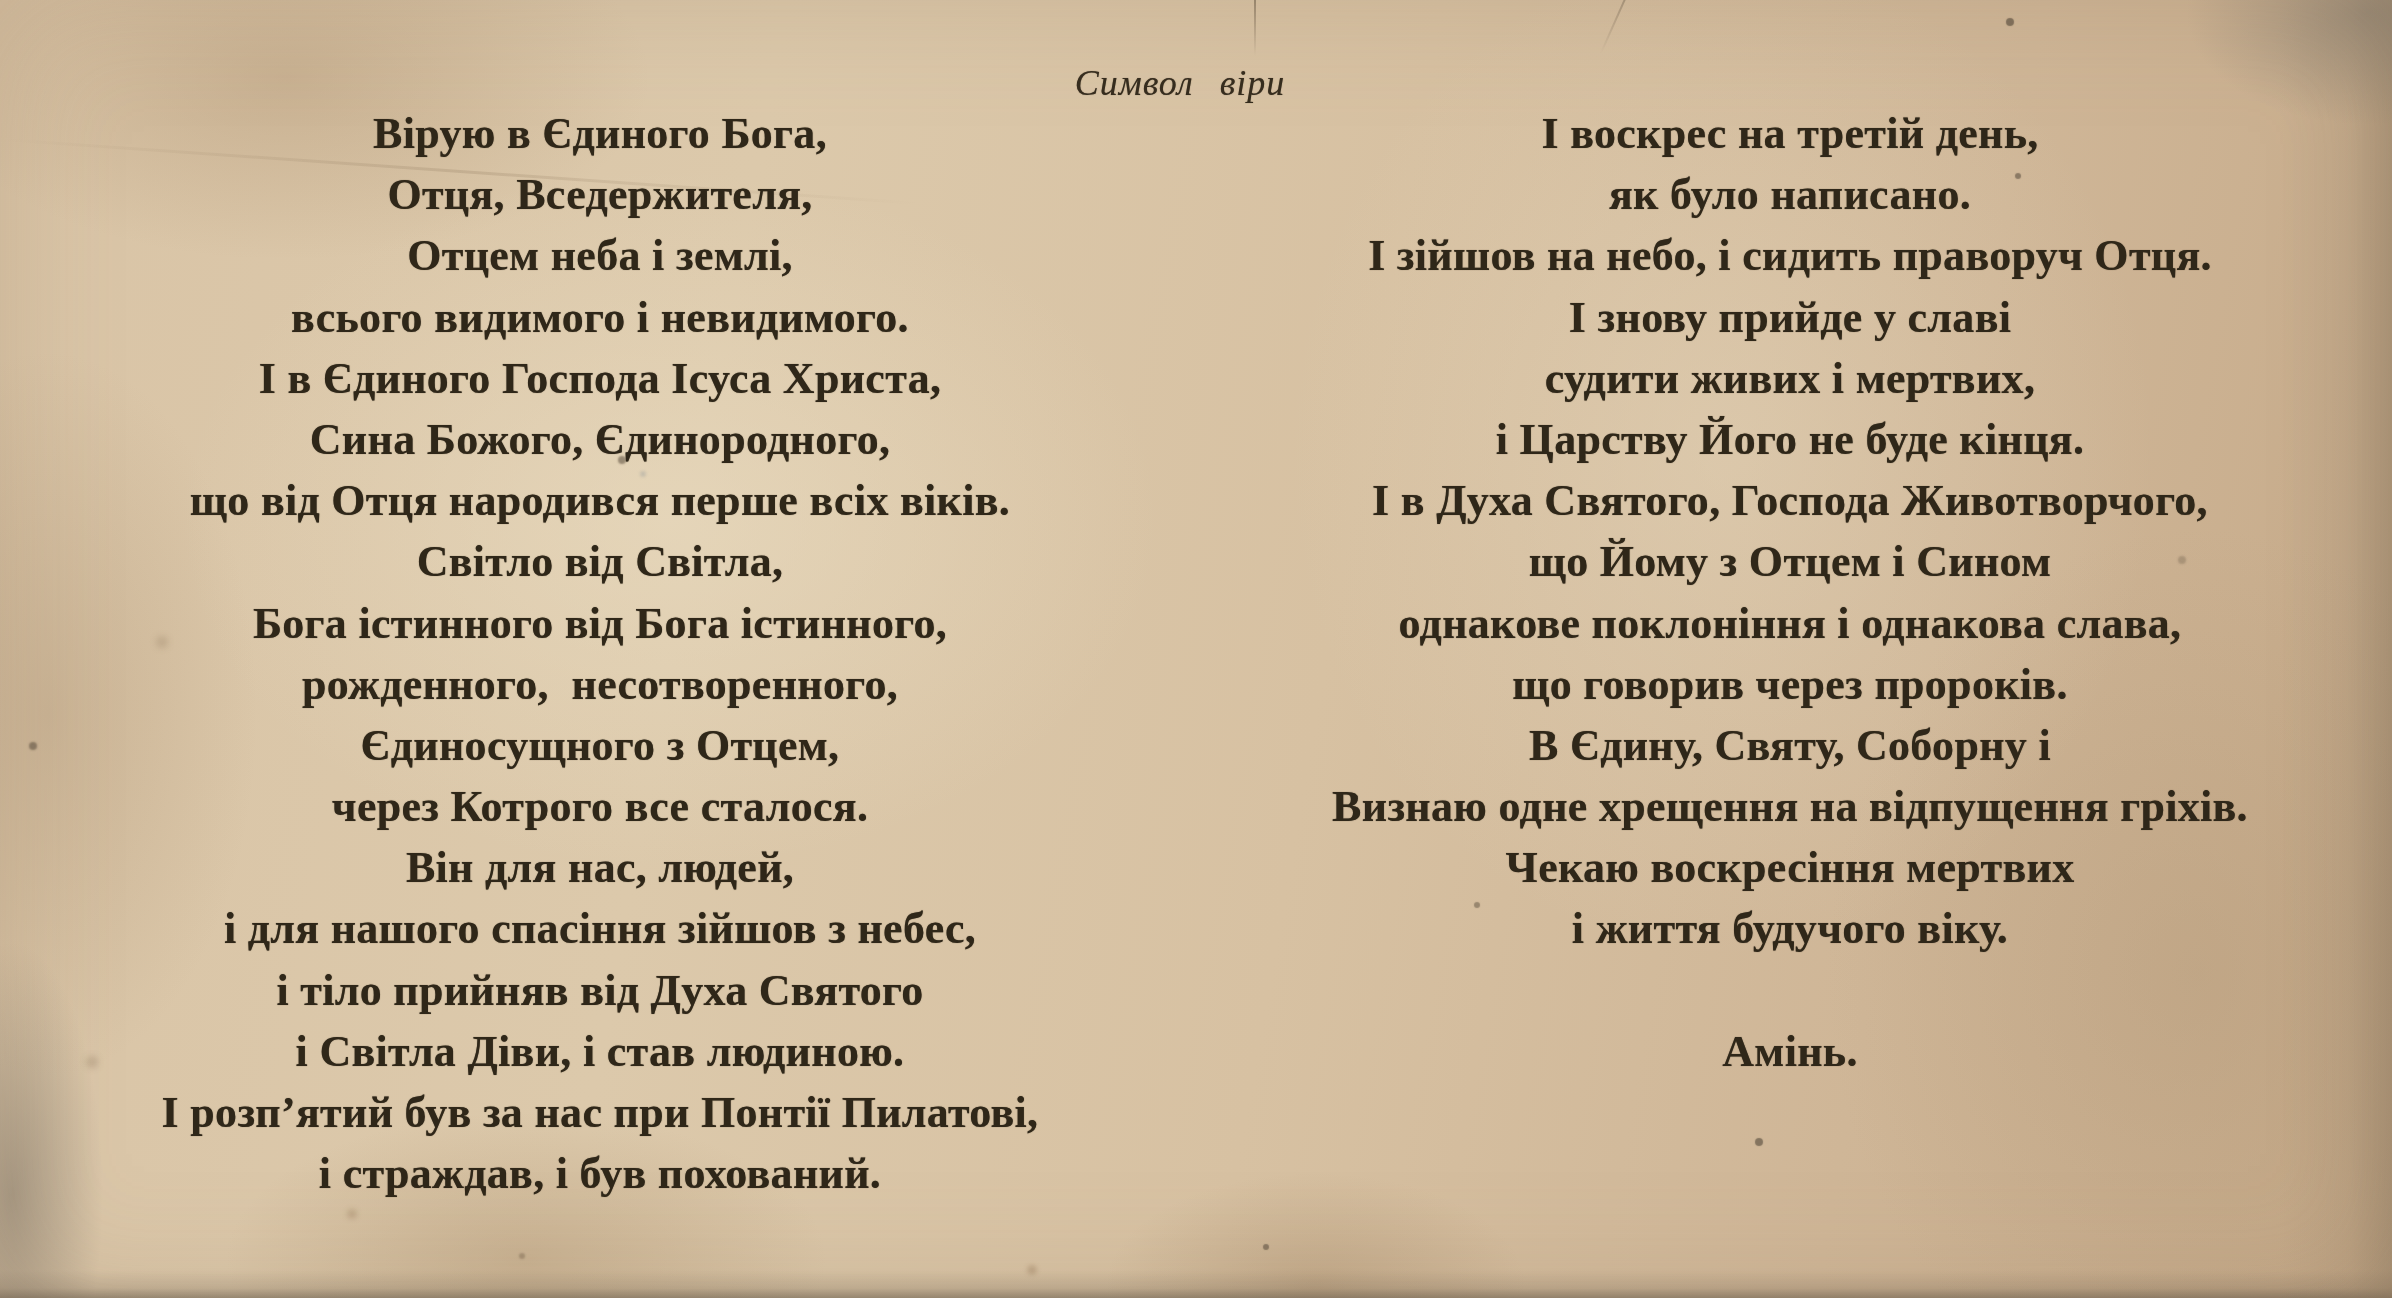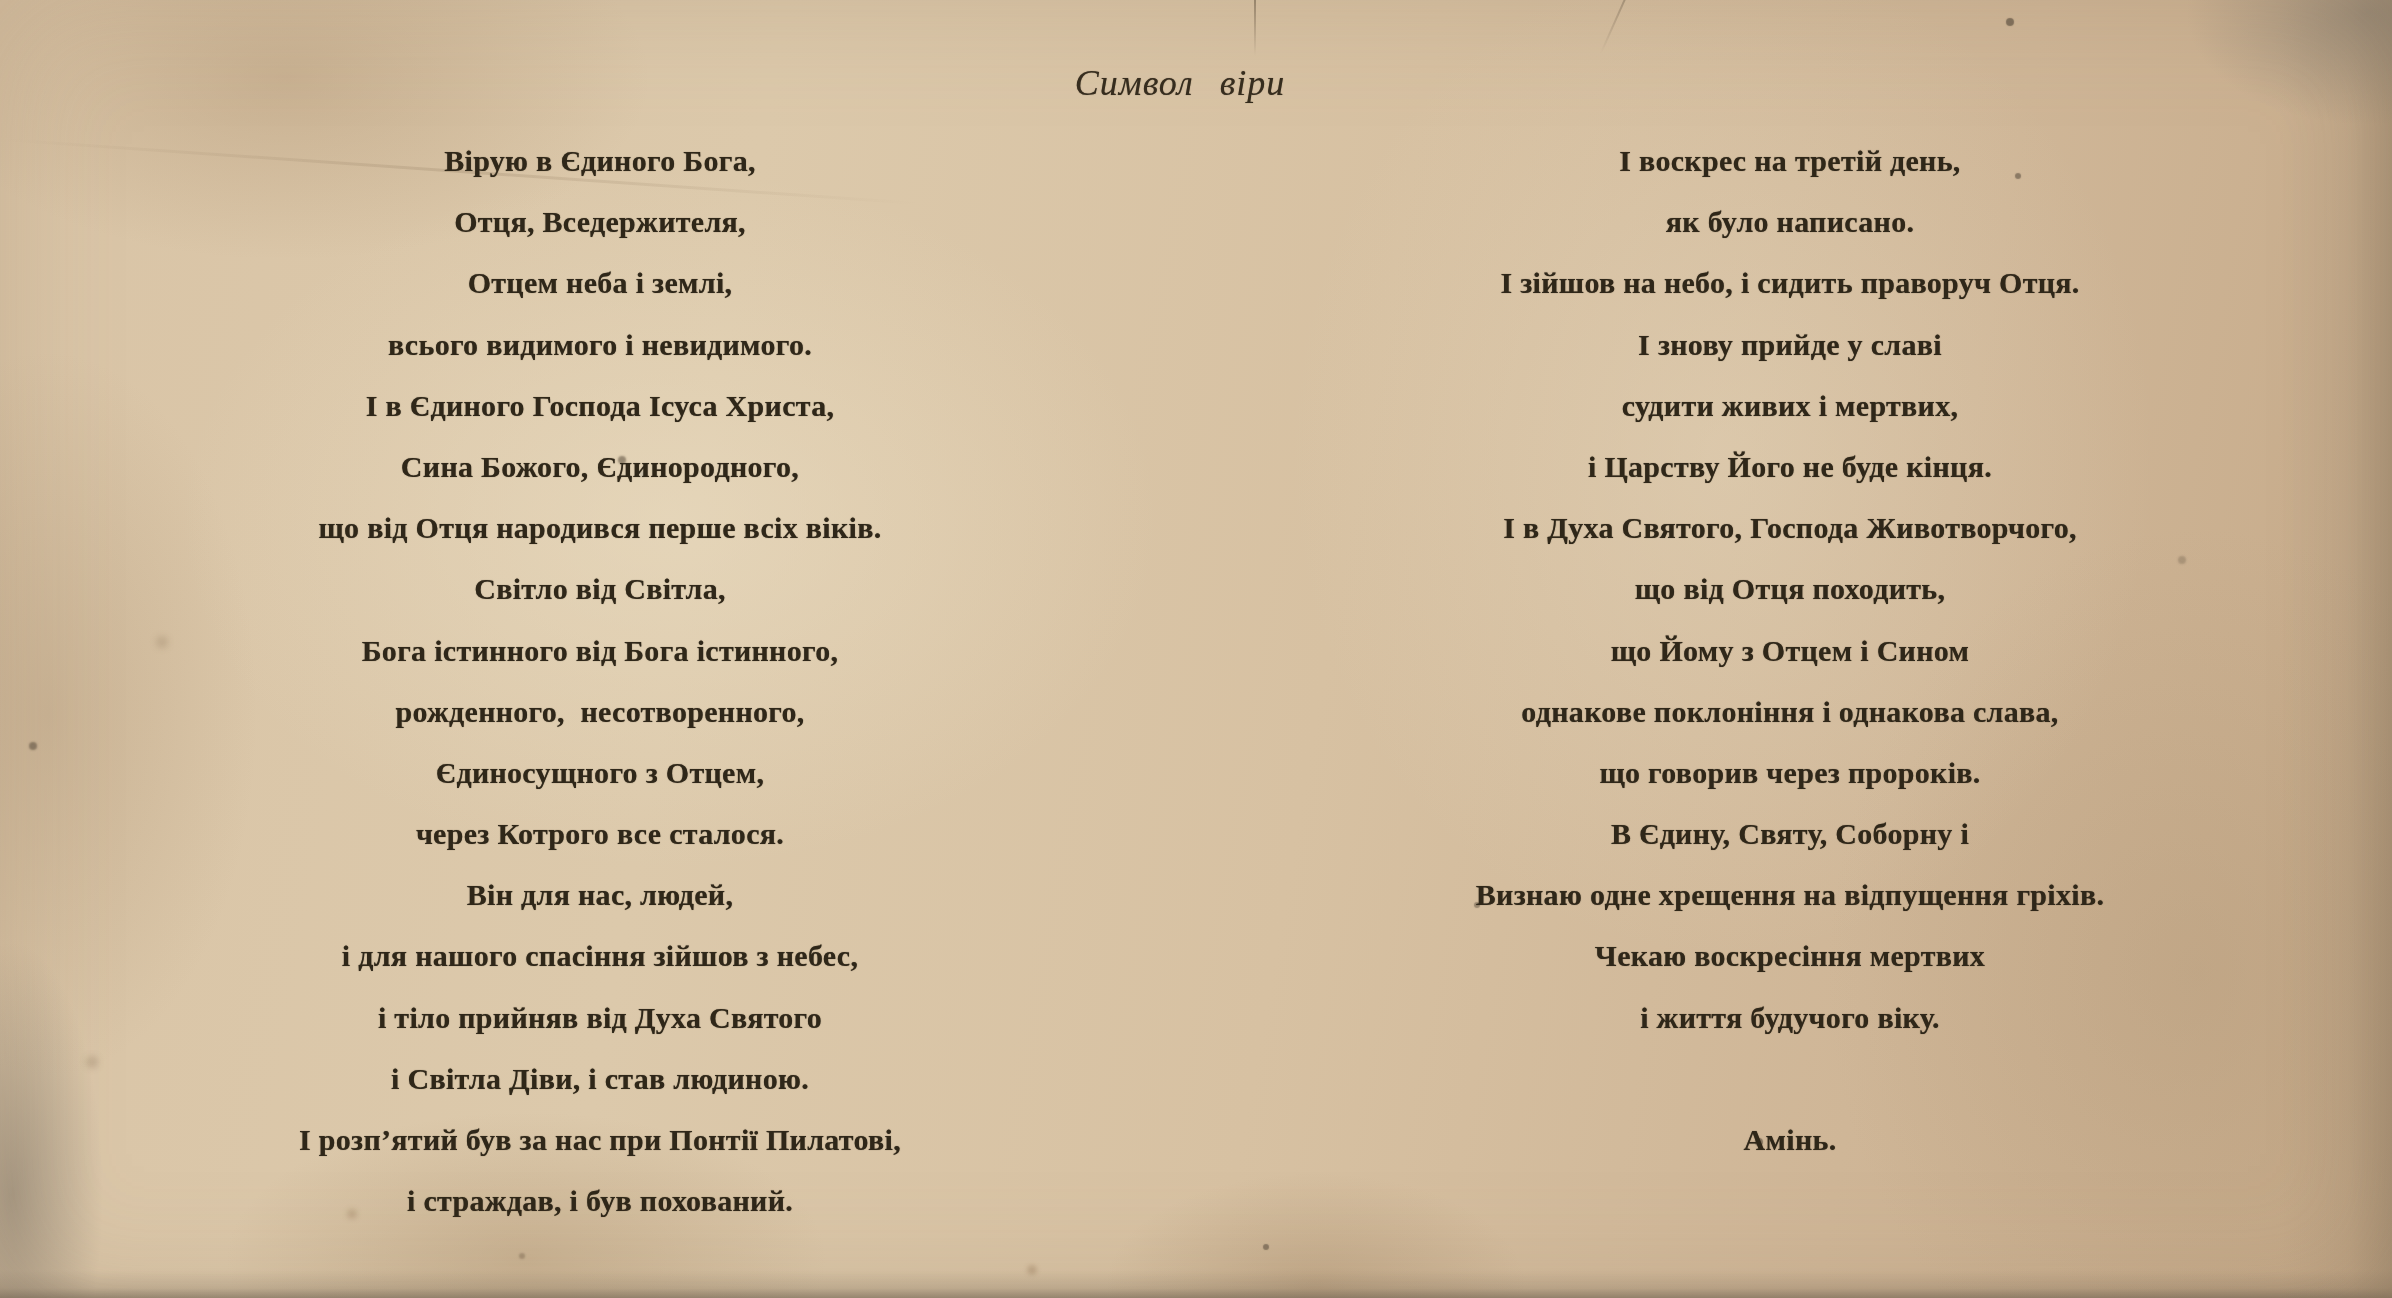--- a/index.html
+++ b/index.html
@@ -48,24 +48,24 @@
     font-style: italic;
     font-weight: 400;
     font-size: 36px;
     letter-spacing: 1px;
     word-spacing: 16px;
     color: #352c1e;
     text-shadow: 0 0 1px rgba(53,44,30,0.55);
   }
   .column {
     position: absolute;
-    top: 130px;
+    top: 103px;
     line-height: 61.2px;
     font-weight: 700;
-    font-size: 30px;
+    font-size: 44px;
     letter-spacing: 0.3px;
     color: #2f2719;
     text-align: center;
     text-shadow: 0 0 1px rgba(47,39,25,0.65);
   }
   .column .line {
     white-space: nowrap;
     height: 61.2px;
   }
   .col-left  { left: 60px;   width: 1080px; }
@@ -150,21 +150,20 @@
     </div>
 
   <div class="column col-right">
       <div class="line">І воскрес на третій день,</div>
       <div class="line">як було написано.</div>
       <div class="line">І зійшов на небо, і сидить праворуч Отця.</div>
       <div class="line">І знову прийде у славі</div>
       <div class="line">судити живих і мертвих,</div>
       <div class="line">і Царству Його не буде кінця.</div>
       <div class="line">І в Духа Святого, Господа Животворчого,</div>
-      <div class="line">що від Отця походить,</div>
       <div class="line">що Йому з Отцем і Сином</div>
       <div class="line">однакове поклоніння і однакова слава,</div>
       <div class="line">що говорив через пророків.</div>
       <div class="line">В Єдину, Святу, Соборну і</div>
       <div class="line">Визнаю одне хрещення на відпущення гріхів.</div>
       <div class="line">Чекаю воскресіння мертвих</div>
       <div class="line">і життя будучого віку.</div>
       <div class="line">&nbsp;</div>
       <div class="line">Амінь.</div>
     </div>

